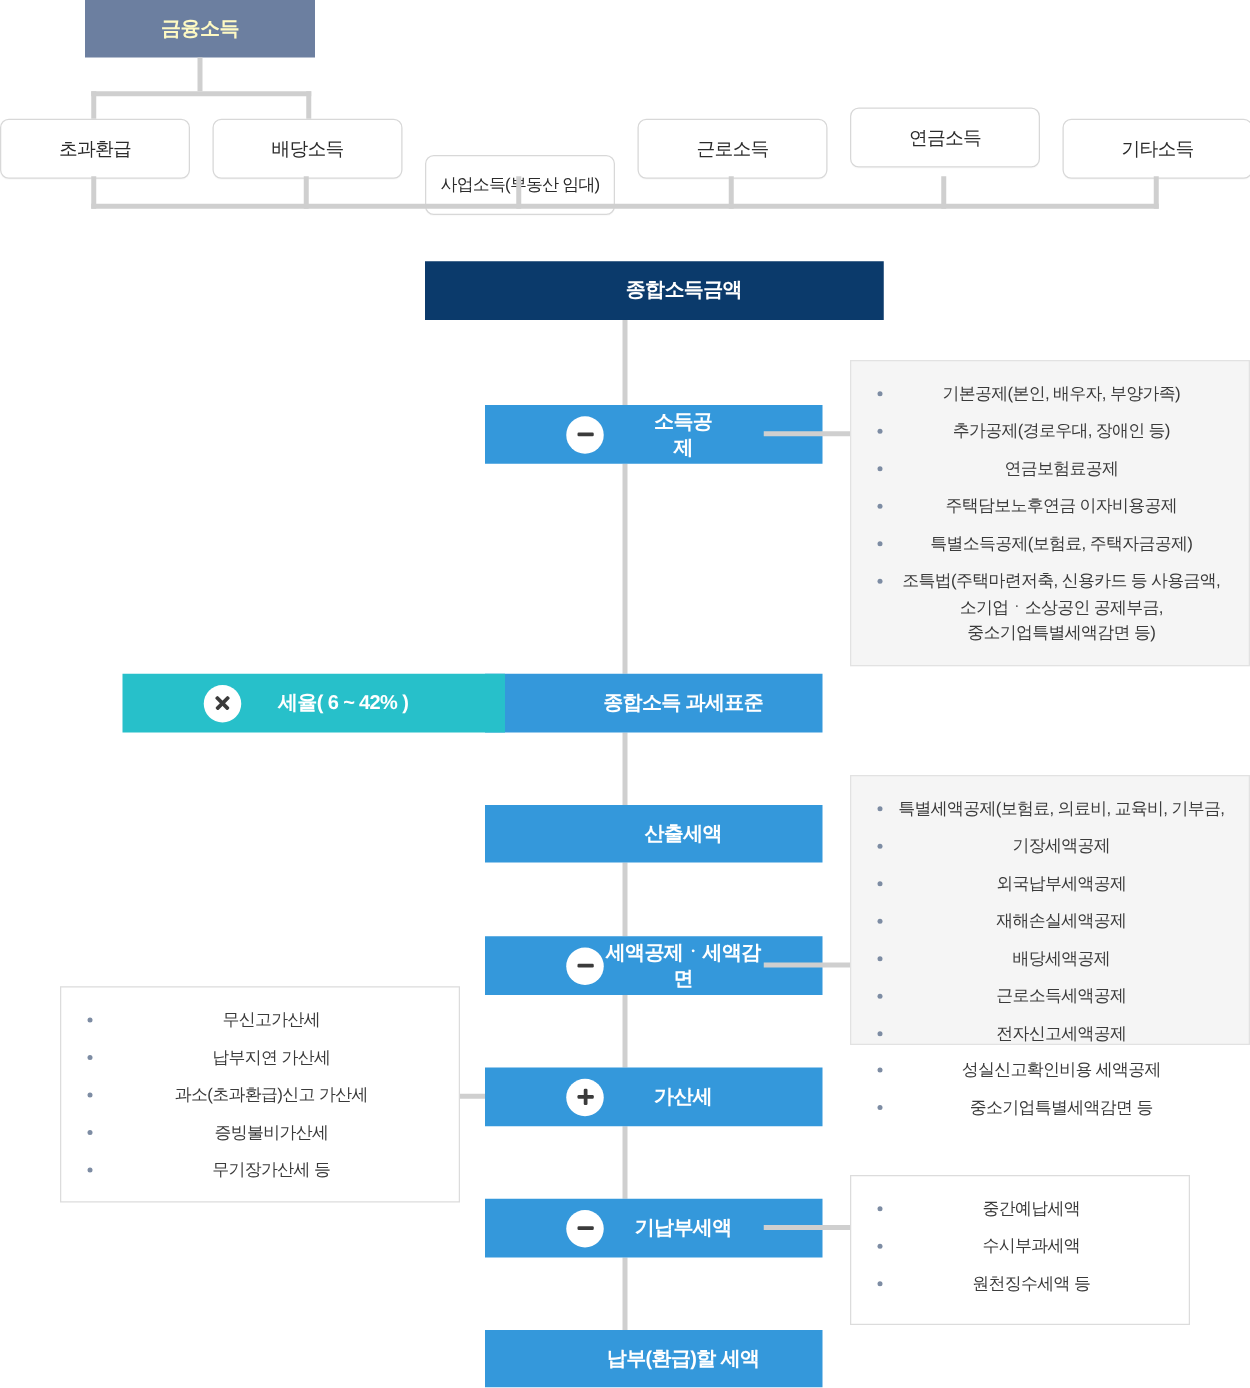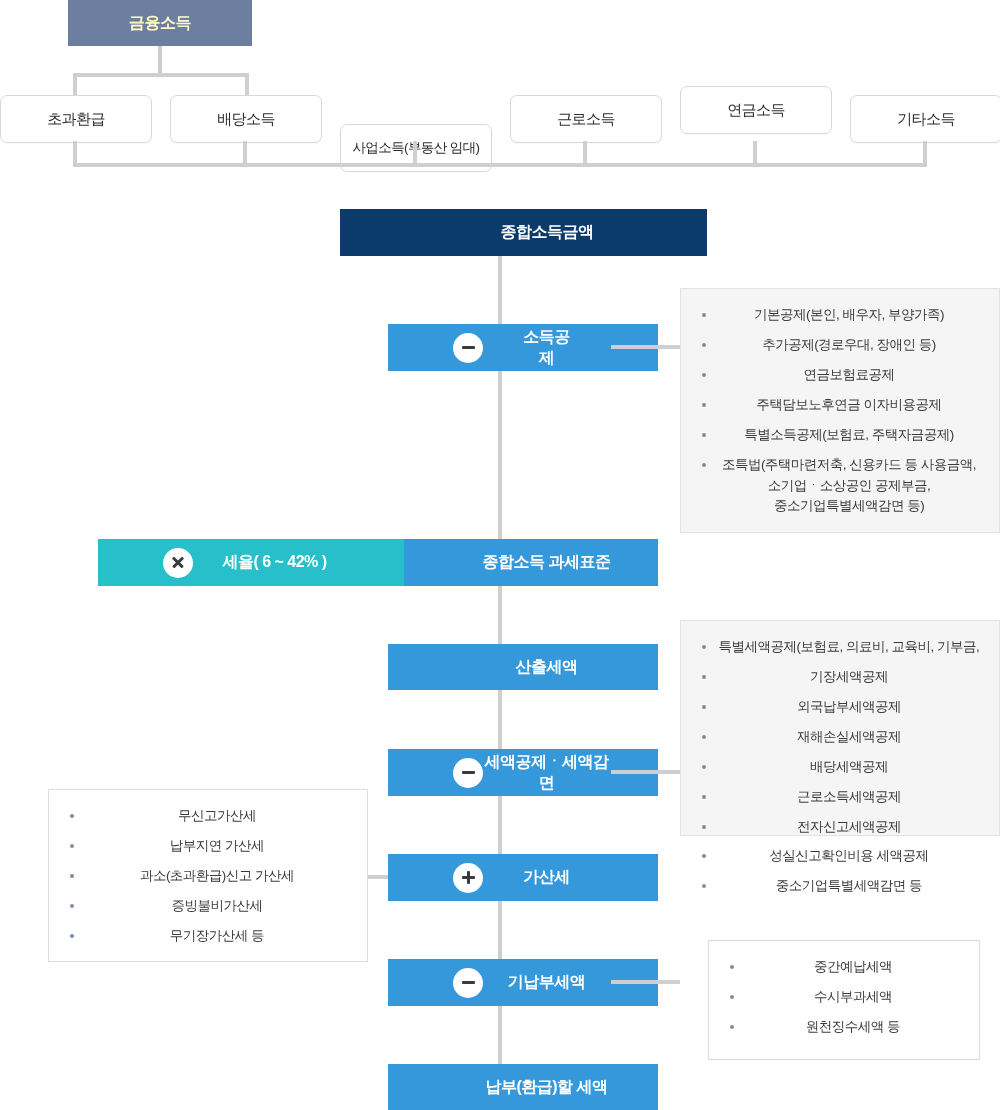--- a/index.html
+++ b/index.html
@@ -258,21 +258,21 @@
   <div class="panel white" style="left:0px;top:789px;width:320px;height:173px;margin-left:48px;">
     <ul>
       <li><span>무신고가산세</span></li>
       <li><span>납부지연 가산세</span></li>
       <li><span>과소(초과환급)신고 가산세</span></li>
       <li><span>증빙불비가산세</span></li>
       <li><span>무기장가산세 등</span></li>
     </ul>
   </div>
 
-  <div class="panel white" style="left:680px;top:940px;width:272px;height:120px;margin-left:28px;">
+  <div class="panel white" style="left:680px;top:940px;width:272px;height:120px;">
     <ul>
       <li><span>중간예납세액</span></li>
       <li><span>수시부과세액</span></li>
       <li><span>원천징수세액 등</span></li>
     </ul>
   </div>
 
 </div>
 
 </body></html>

